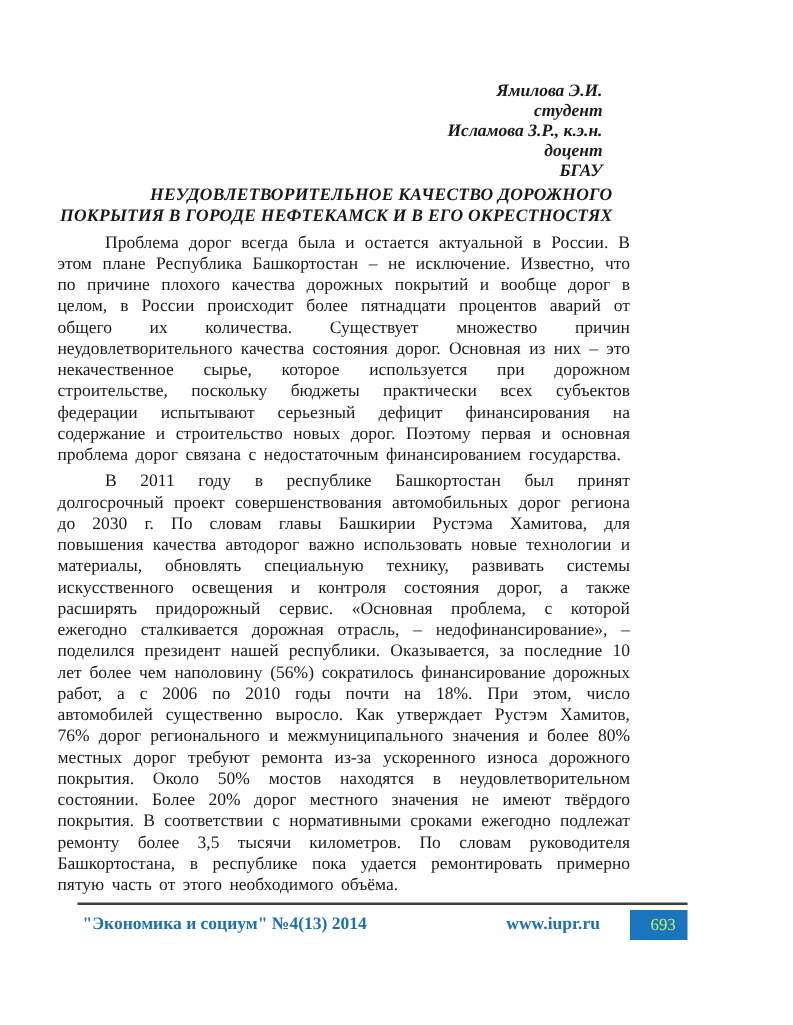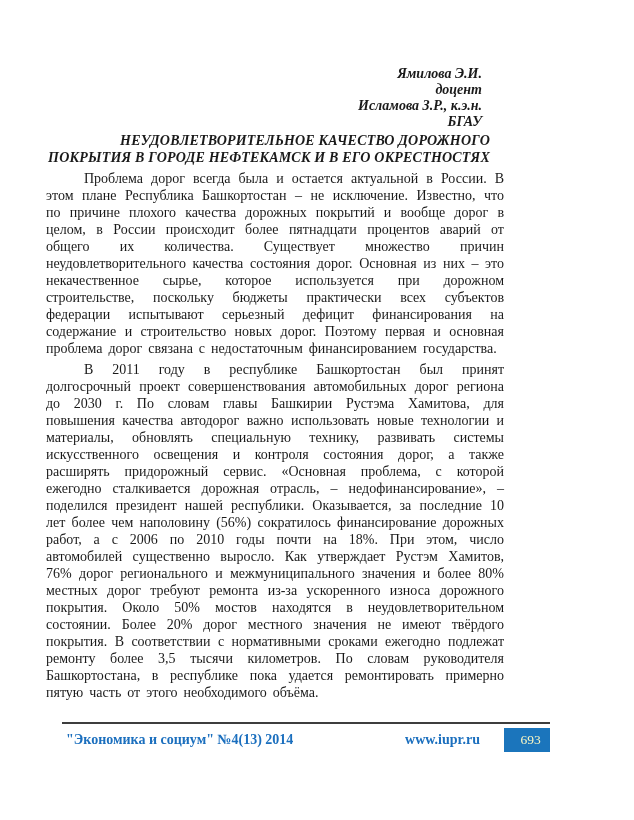--- a/index.html
+++ b/index.html
@@ -74,34 +74,35 @@
   .site-link {
     white-space: nowrap;
   }
   .page-box {
     display: inline-block;
     width: 53px;
     height: 24px;
     line-height: 24px;
     text-align: center;
     background: #1b75bc;
-    color: #fef9c3;
+    color: #bef264;
     font-weight: normal;
     font-size: 13.5px;
   }
 </style>
 </head>
 <body>
 
 <div class="page">
 
   <div class="author-block">
     <div>Ямилова Э.И.</div>
+    <div>студент</div>
+    <div>Исламова З.Р., к.э.н.</div>
     <div>доцент</div>
-    <div>Исламова З.Р., к.э.н.</div>
     <div>БГАУ</div>
   </div>
 
   <h1 class="article-title">НЕУДОВЛЕТВОРИТЕЛЬНОЕ КАЧЕСТВО ДОРОЖНОГО ПОКРЫТИЯ В ГОРОДЕ НЕФТЕКАМСК И В ЕГО ОКРЕСТНОСТЯХ</h1>
 
   <div class="body-text">
     <p>Проблема дорог всегда была и остается актуальной в России. В этом плане Республика Башкортостан – не исключение. Известно, что по причине плохого качества дорожных покрытий и вообще дорог в целом, в России происходит более пятнадцати процентов аварий от общего их количества. Существует множество причин неудовлетворительного качества состояния дорог. Основная из них – это некачественное сырье, которое используется при дорожном строительстве, поскольку бюджеты практически всех субъектов федерации испытывают серьезный дефицит финансирования на содержание и строительство новых дорог. Поэтому первая и основная проблема дорог связана с недостаточным финансированием государства.</p>
     <p>В 2011 году в республике Башкортостан был принят долгосрочный проект совершенствования автомобильных дорог региона до 2030 г. По словам главы Башкирии Рустэма Хамитова, для повышения качества автодорог важно использовать новые технологии и материалы, обновлять специальную технику, развивать системы искусственного освещения и контроля состояния дорог, а также расширять придорожный сервис. «Основная проблема, с которой ежегодно сталкивается дорожная отрасль, – недофинансирование», – поделился президент нашей республики. Оказывается, за последние 10 лет более чем наполовину (56%) сократилось финансирование дорожных работ, а с 2006 по 2010 годы почти на 18%. При этом, число автомобилей существенно выросло. Как утверждает Рустэм Хамитов, 76% дорог регионального и межмуниципального значения и более 80% местных дорог требуют ремонта из-за ускоренного износа дорожного покрытия. Около 50% мостов находятся в неудовлетворительном состоянии. Более 20% дорог местного значения не имеют твёрдого покрытия. В соответствии с нормативными сроками ежегодно подлежат ремонту более 3,5 тысячи километров. По словам руководителя Башкортостана, в республике пока удается ремонтировать примерно пятую часть от этого необходимого объёма.</p>
   </div>
 

